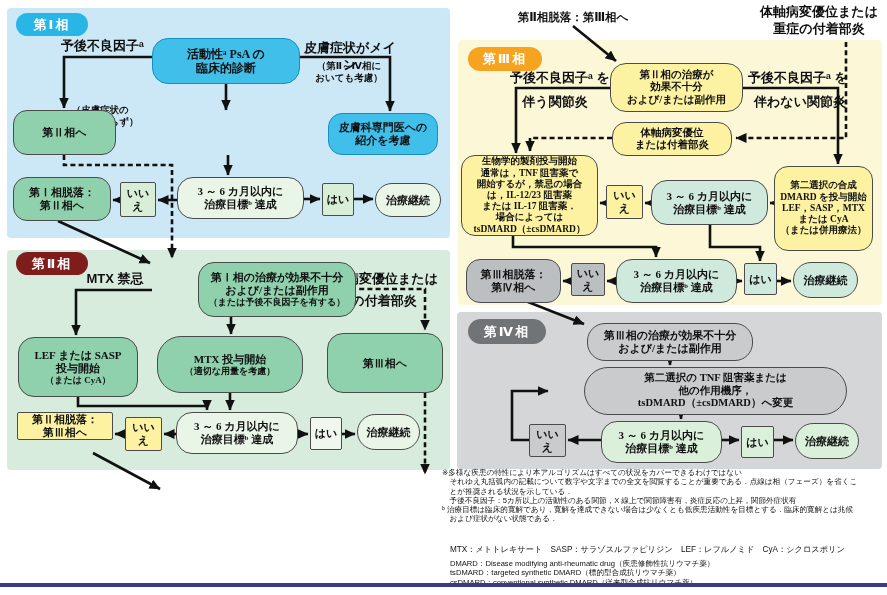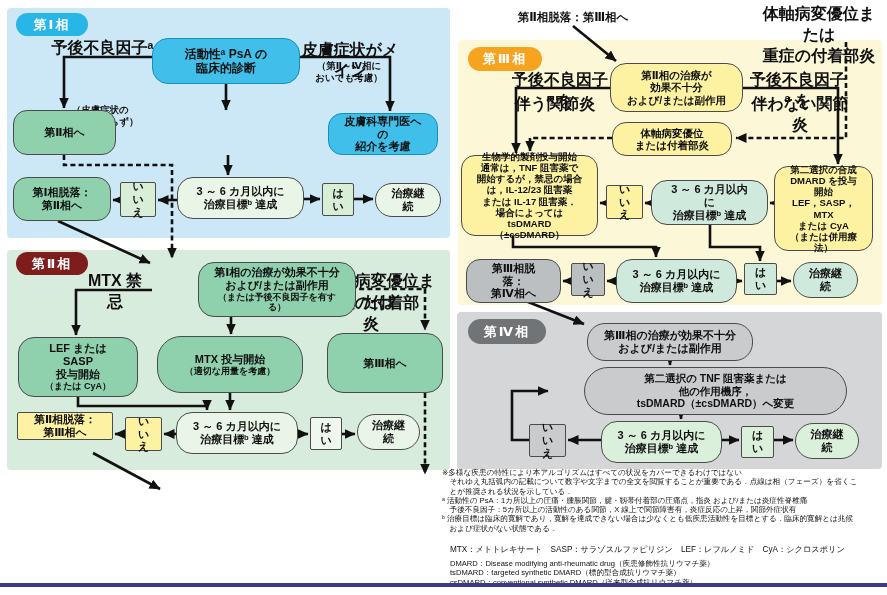--- a/index.html
+++ b/index.html
@@ -5,32 +5,32 @@
   html,body{margin:0;padding:0;background:#fff;}
   #fig{position:relative;width:887px;height:595px;background:#ffffff;overflow:hidden;
        font-family:"Liberation Sans","DejaVu Sans",sans-serif;color:#101010;}
   .panel{position:absolute;border-radius:4px;}
   .pill{position:absolute;display:flex;align-items:center;justify-content:center;
         color:#fff;font-weight:bold;font-size:13px;letter-spacing:2px;border-radius:13px;}
   svg.conn{position:absolute;left:0;top:0;pointer-events:none;}
   .box{position:absolute;box-sizing:border-box;border:1.7px solid #4b4b4b;
        display:flex;flex-direction:column;align-items:center;justify-content:center;
        text-align:center;white-space:pre-line;font-size:11px;line-height:1.18;
-       font-weight:600;padding:1px 14px;}
+       font-weight:600;padding:1px 2px;font-family:Liberation Serif, serif;}
   .cyan{background:#3fbfe9;border-color:#1590bf;}
   .g2{background:#8fd0ad;}
   .g1{background:#e9f5e6;}
   .g1b{background:#d9eed6;}
   .yel{background:#fcf2a1;}
   .teal{background:#cfe9dc;}
   .gry{background:#bcbfc1;}
   .gry2{background:#c9cbcc;}
   .pg{background:#dbf0db;}
   .pgw{background:#eff7ef;}
-  .lbl{position:absolute;font-size:16px;font-weight:600;text-align:center;
+  .lbl{position:absolute;font-size:13px;font-weight:600;text-align:center;
        white-space:pre-line;line-height:1.3;}
   .note{font-size:9px;line-height:1.15;font-weight:600;}
   .foot{position:absolute;left:442px;top:468px;width:442px;font-size:7.6px;
         line-height:1.22;font-weight:400;}
   .abbr{position:absolute;left:450px;top:545px;width:432px;font-size:7.6px;
         line-height:1.22;font-weight:400;}
   .abbr .first{font-size:8.2px;margin-bottom:4px;}
   .rule{position:absolute;left:0;top:583px;width:887px;height:4px;background:#3c3a87;}
 </style>
 </head>
@@ -197,21 +197,20 @@
   <div class="box gry2" style="left:529px;top:424px;width:37px;height:33px;border-radius:2px;">いいえ</div>
   <div class="box pg" style="left:601px;top:421px;width:121px;height:42px;border-radius:16px;">3 ～ 6 カ月以内に
 治療目標ᵇ 達成</div>
   <div class="box pg" style="left:741px;top:426px;width:33px;height:32px;border-radius:2px;">はい</div>
   <div class="box pg" style="left:795px;top:423px;width:64px;height:36px;border-radius:18px;">治療継続</div>
 
   <div class="foot">
     <div>※多様な疾患の特性により本アルゴリズムはすべての状況をカバーできるわけではない</div>
     <div>　それゆえ丸括弧内の記載について数字や文字までの全文を閲覧することが重要である．点線は相（フェーズ）を省くこ</div>
     <div>　とが推奨される状況を示している．</div>
-    <div>ᵃ 活動性の PsA：1カ所以上の圧痛・腫脹関節，腱・靱帯付着部の圧痛点，指炎 および/または炎症性脊椎痛</div>
     <div>　予後不良因子：5カ所以上の活動性のある関節，X 線上で関節障害有，炎症反応の上昇，関節外症状有</div>
     <div>ᵇ 治療目標は臨床的寛解であり，寛解を達成できない場合は少なくとも低疾患活動性を目標とする．臨床的寛解とは兆候</div>
     <div>　および症状がない状態である．</div>
   </div>
 
   <div class="abbr">
     <div class="first">MTX：メトトレキサート　SASP：サラゾスルファピリジン　LEF：レフルノミド　CyA：シクロスポリン</div>
     <div>DMARD：Disease modifying anti-rheumatic drug（疾患修飾性抗リウマチ薬）</div>
     <div>tsDMARD：targeted synthetic DMARD（標的型合成抗リウマチ薬）</div>
     <div>csDMARD：conventional synthetic DMARD（従来型合成抗リウマチ薬）</div>

